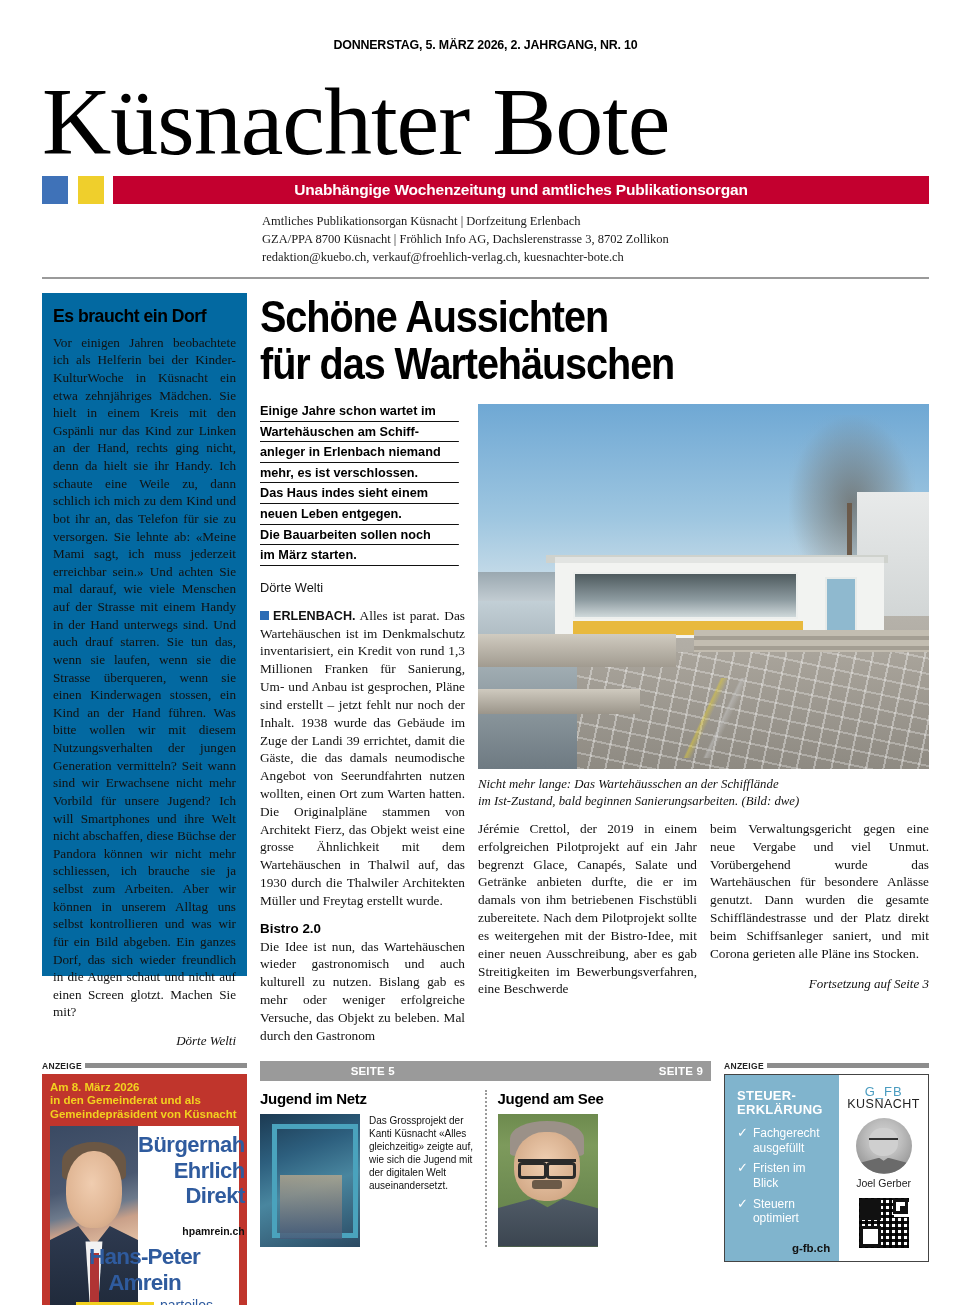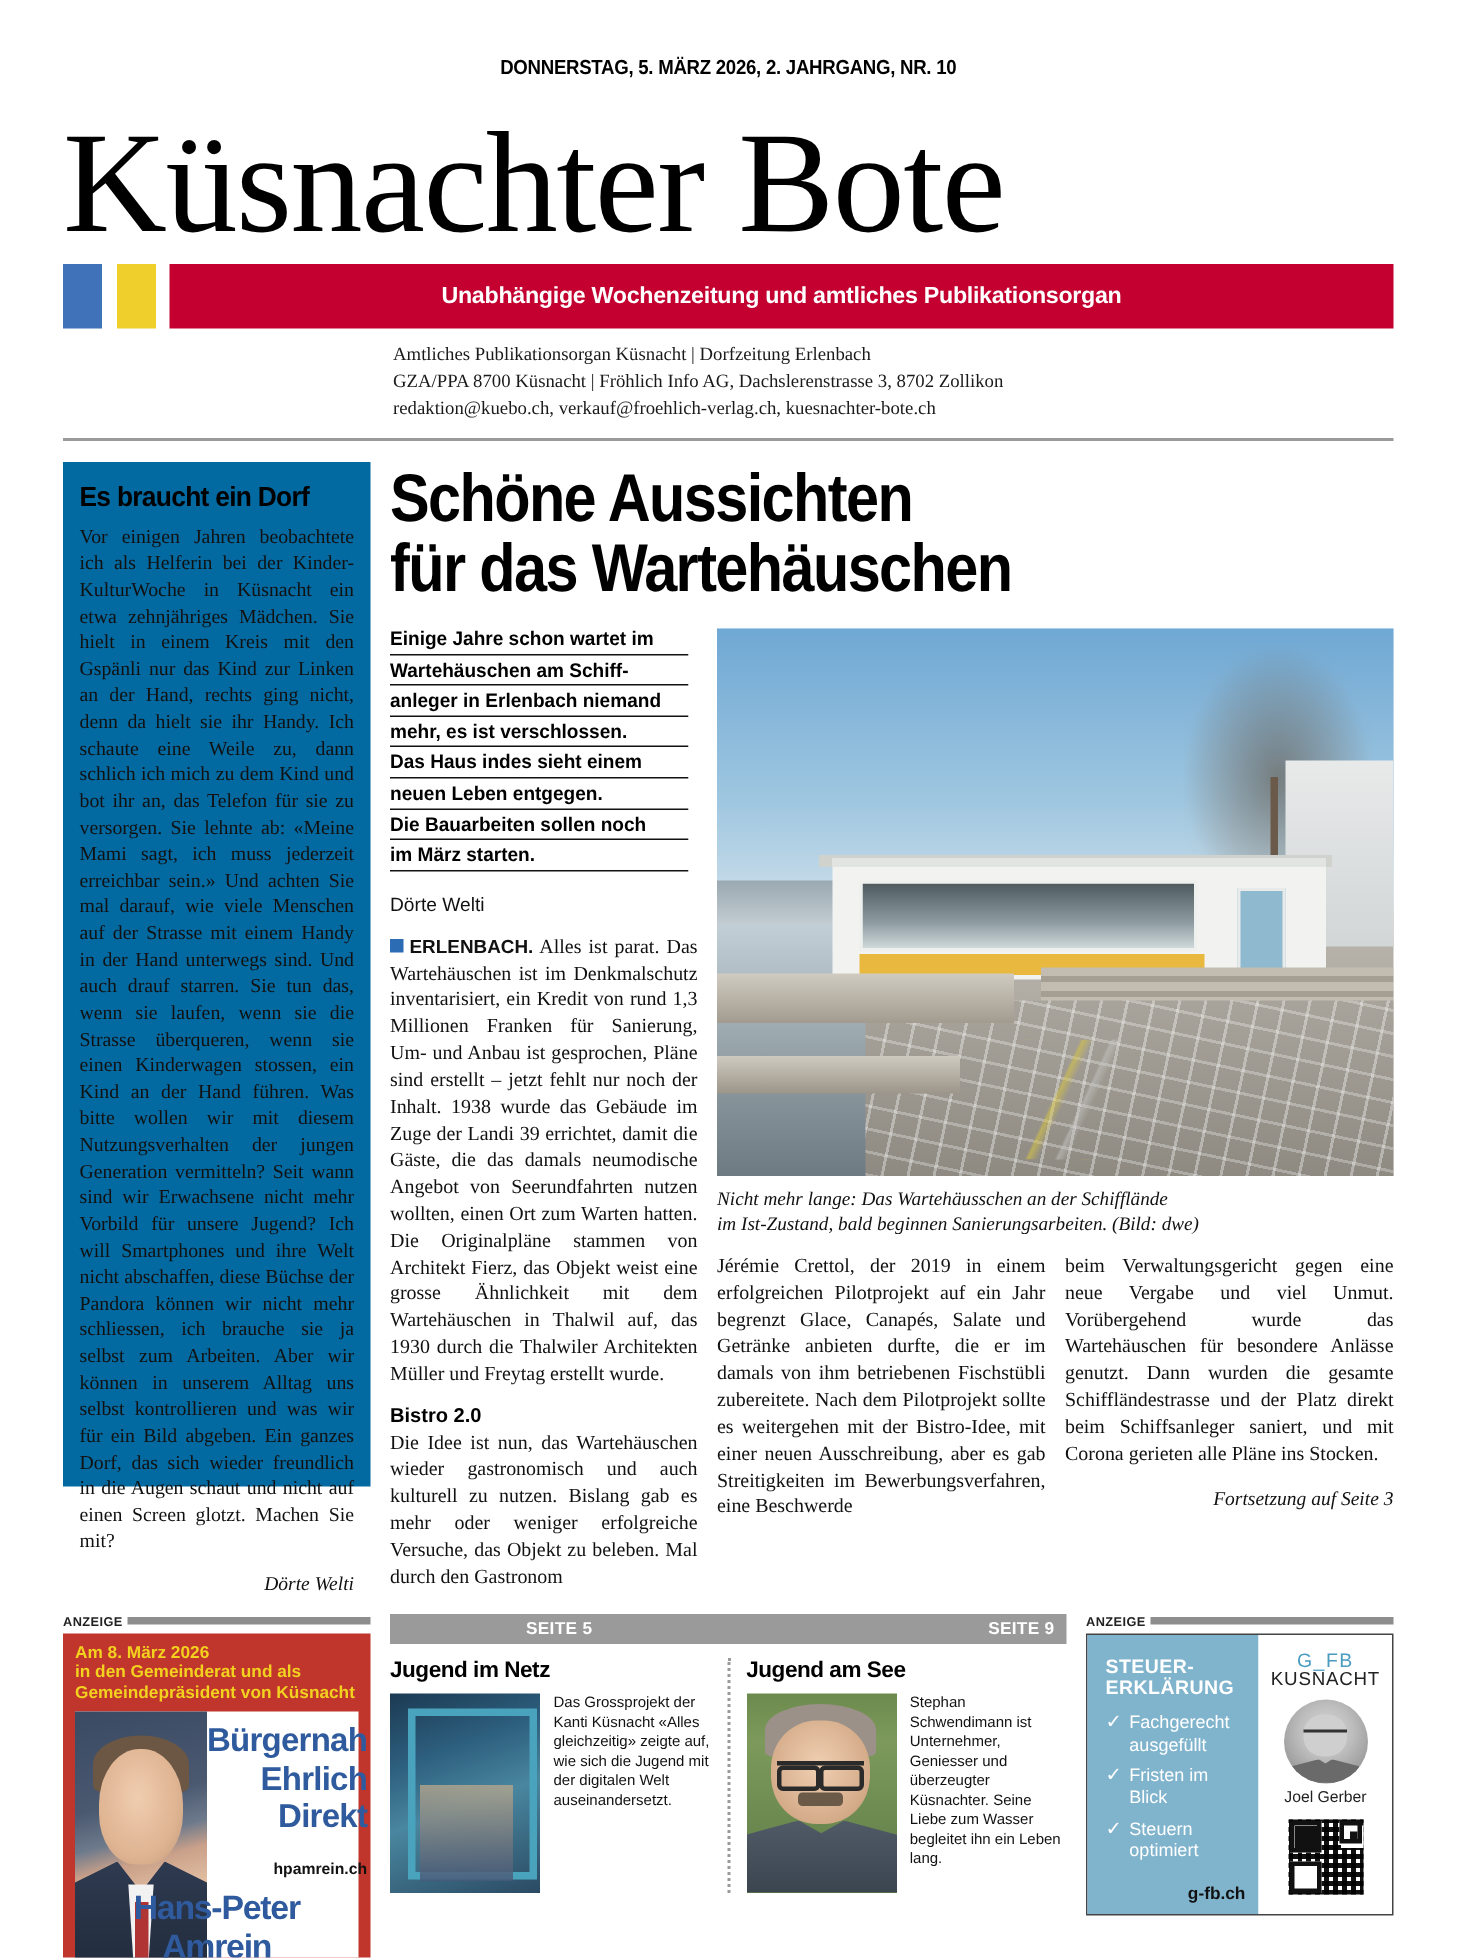--- a/index.html
+++ b/index.html
@@ -28,21 +28,21 @@
   .masthead {
     font-family: "Liberation Serif", serif;
     font-size: 96px;
     font-weight: normal;
     letter-spacing: -1px;
     line-height: 1.0;
     color: #000;
     margin-top: 22px;
     white-space: nowrap;
   }
-  .flagrow { display: flex; align-items: stretch; margin-top: 6px; height: 43px; }
+  .flagrow { display: flex; align-items: stretch; margin-top: 6px; height: 28px; }
   .sq { width: 26px; }
   .sq.blue { background: #3f72b8; }
   .sq.gap { width: 10px; background: transparent; }
   .sq.yellow { background: #efcf2c; }
   .redbar {
     flex: 1; background: #c3002f; margin-left: 9px;
     color: #fff; font-weight: bold; font-size: 15.5px;
     display: flex; align-items: center; justify-content: center;
     letter-spacing: -0.2px;
   }
@@ -513,21 +513,20 @@
         <div class="teaser second">
           <h3>Jugend am See</h3>
           <div class="teaser-body">
             <div class="tthumb b">
               <div class="hair"></div>
               <div class="face"></div>
               <div class="glasses"></div>
               <div class="stache"></div>
               <div class="shirt"></div>
             </div>
-            <div class="ttext">Stephan Schwendimann ist Unternehmer, Geniesser und überzeugter Küsnachter. Seine Liebe zum Wasser begleitet ihn ein Leben lang.</div>
           </div>
         </div>
       </div>
     </div>
 
     <div class="adcol">
       <div class="anzeige-head">
         <span class="anzeige-lbl">ANZEIGE</span>
         <span class="anzeige-rule"></span>
       </div>

